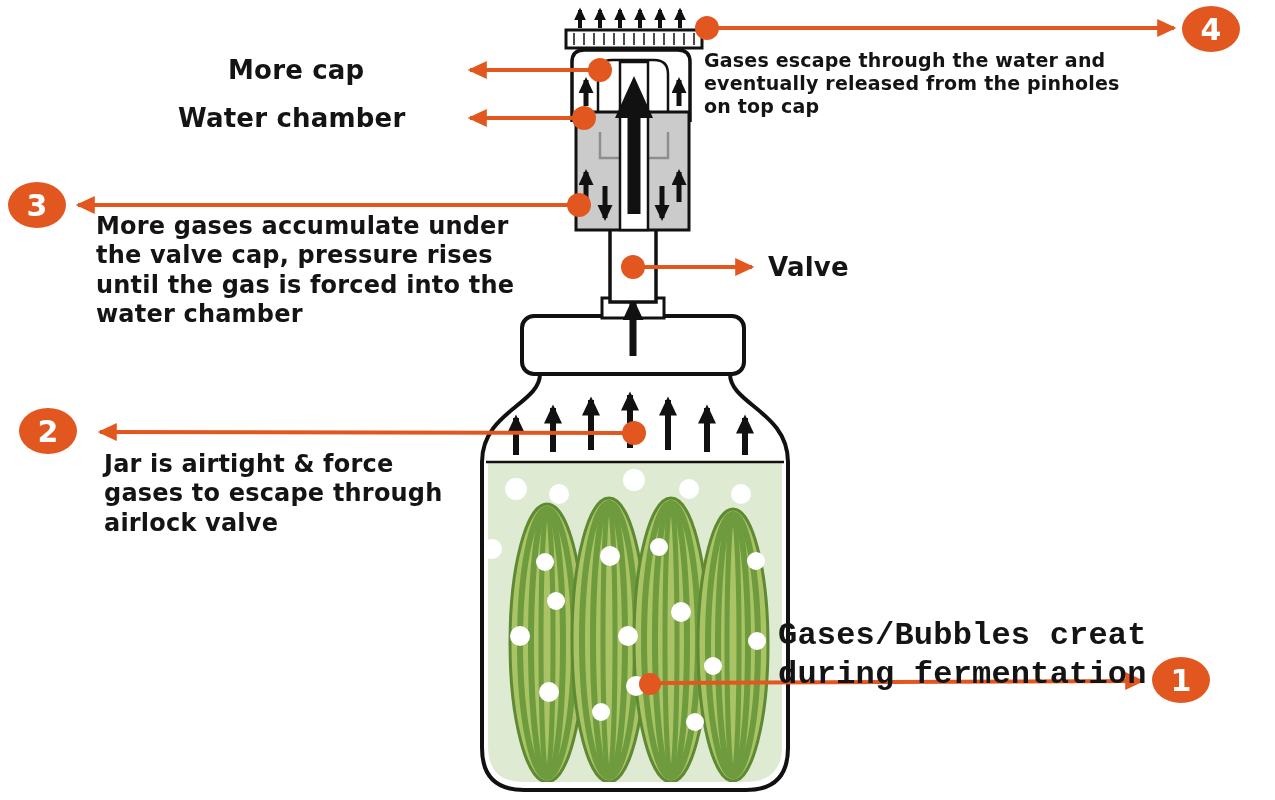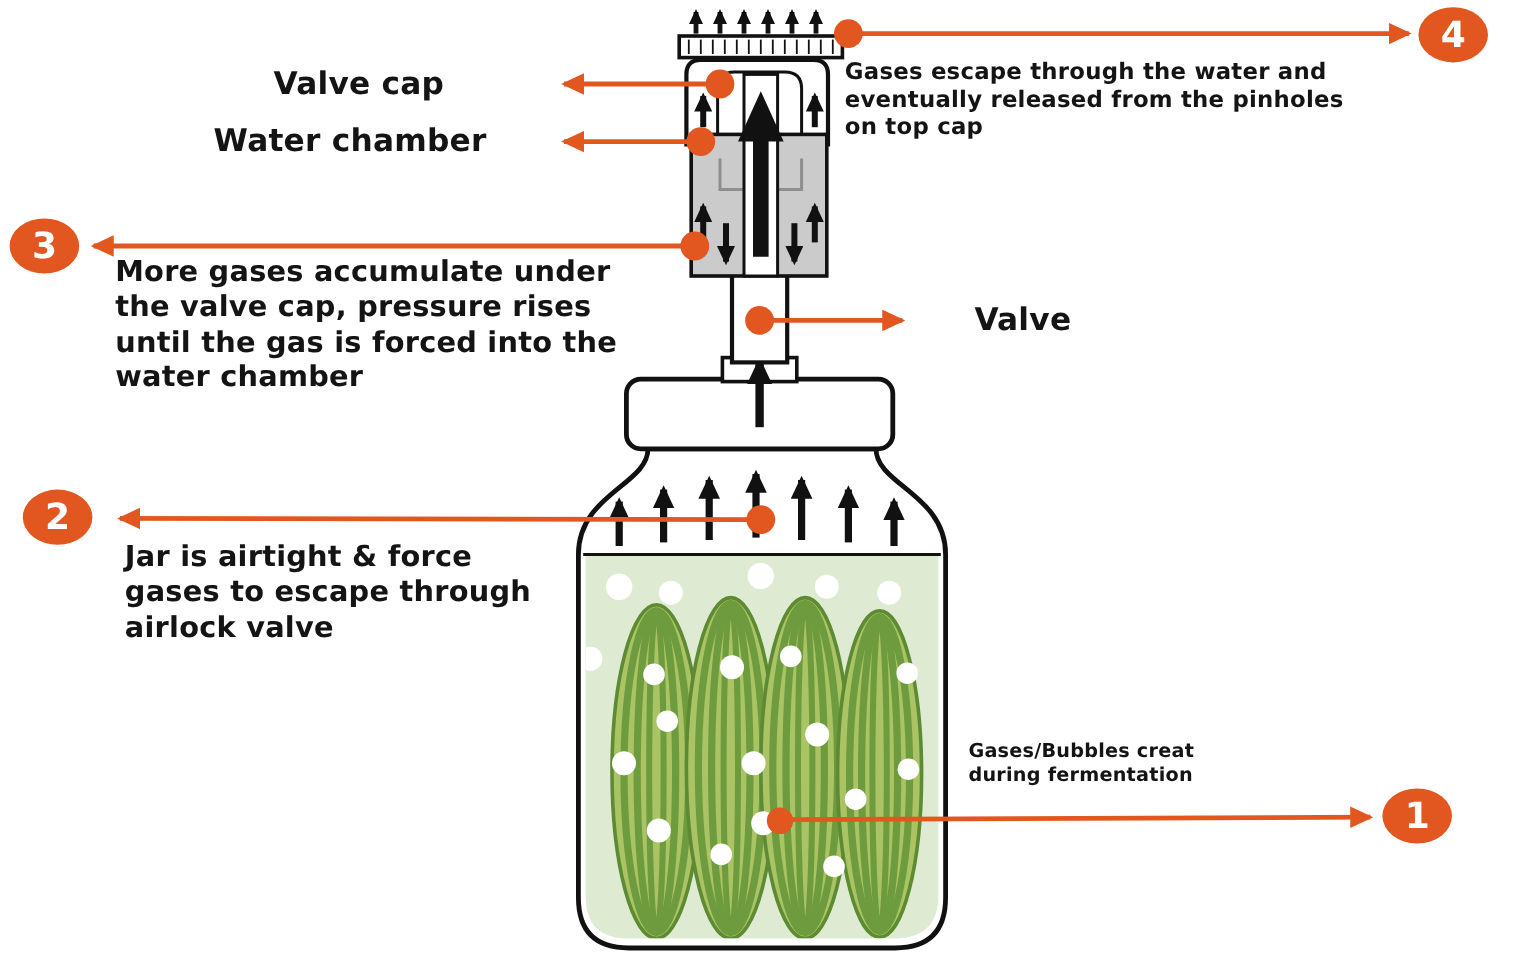--- a/index.html
+++ b/index.html
@@ -185,40 +185,40 @@
       <circle cx="600" cy="70" r="12"></circle>
       <circle cx="584" cy="118" r="12"></circle>
       <circle cx="579" cy="205" r="12"></circle>
       <circle cx="633" cy="267" r="12"></circle>
       <circle cx="634" cy="433" r="12"></circle>
       <circle cx="707" cy="28" r="12"></circle>
       <circle cx="650" cy="684" r="11"></circle>
     </g>
   </svg>
 
-  <div class="label" style="left:228px; top:55px; font-size:26px;">Valve cap</div>
+  <div class="label" style="left:228px; top:55px; font-size:26px;">More cap</div>
 
   <div class="label" style="left:178px; top:103px; font-size:26px;">Water chamber</div>
 
-  <div class="label" style="left:768px; top:252px; font-size:26px;margin-left:44px;">Valve</div>
+  <div class="label" style="left:768px; top:252px; font-size:26px;">Valve</div>
 
   <div class="label" style="left:704px; top:49px; font-size:19px; max-width:540px;">Gases escape through the water and
 eventually released from the pinholes
 on top cap</div>
 
   <div class="label" style="left:96px; top:212px; font-size:24px; max-width:500px;">More gases accumulate under
 the valve cap, pressure rises
 until the gas is forced into the
 water chamber</div>
 
   <div class="label" style="left:104px; top:450px; font-size:24px; max-width:440px;">Jar is airtight &amp; force
 gases to escape through
 airlock valve</div>
 
-  <div class="label" style="left:807px; top:616px; font-size:16px; max-width:380px;">Gases/Bubbles creat
+  <div class="label" style="left:778px; top:616px; font-size:32px; max-width:380px;font-family:Liberation Mono, monospace;">Gases/Bubbles creat
 during fermentation</div>
 
   <div class="badge" style="left:1182px; top:6px;">4</div>
   <div class="badge" style="left:8px; top:182px;">3</div>
   <div class="badge" style="left:19px; top:408px;">2</div>
   <div class="badge" style="left:1152px; top:657px;">1</div>
 
 </div>
 
 </body></html>

